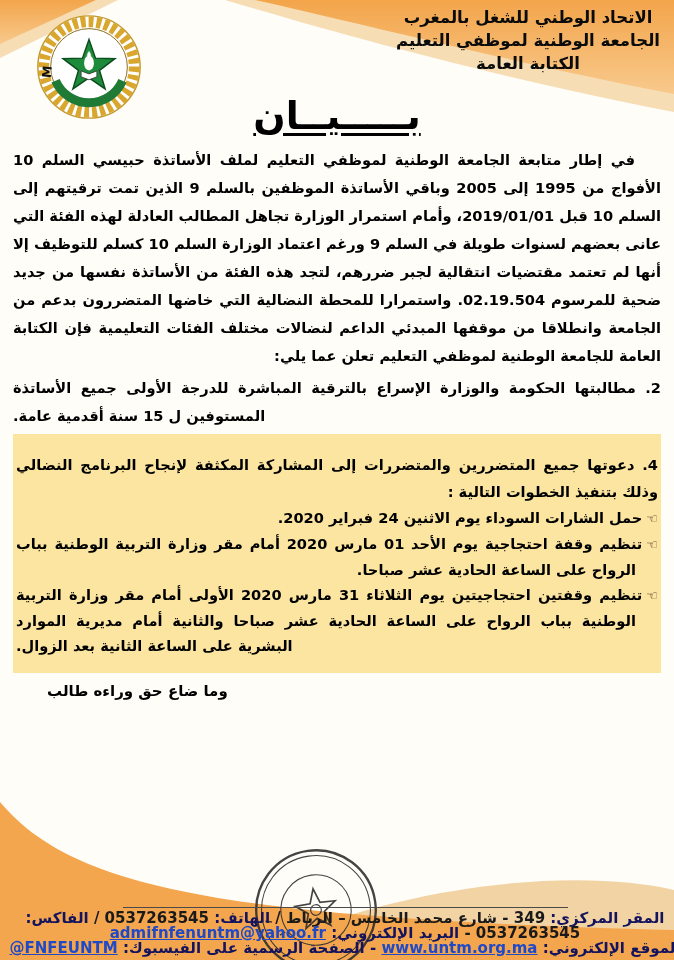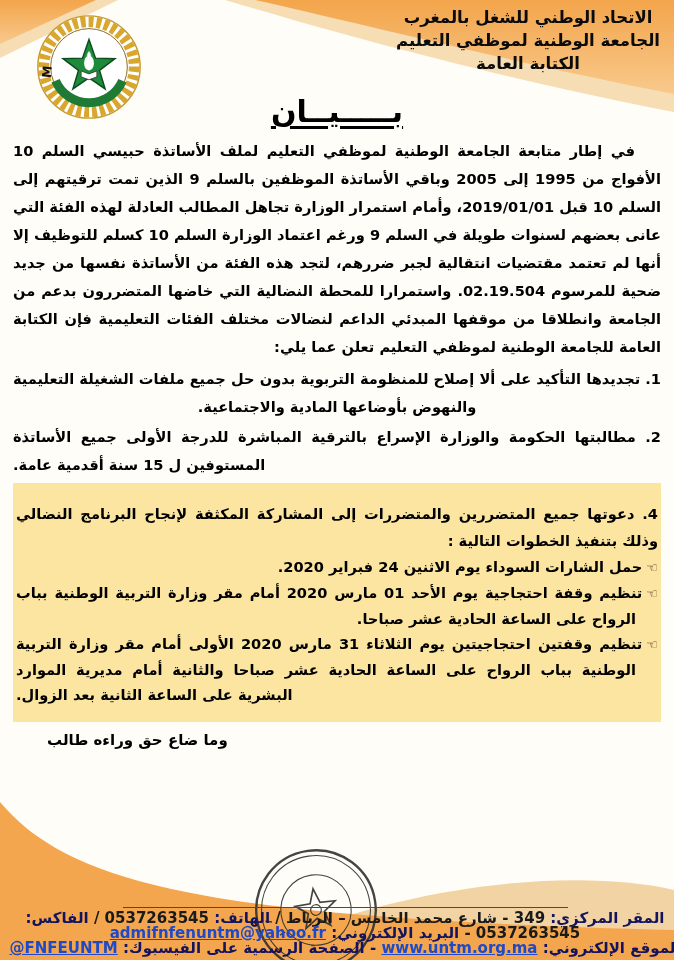--- a/index.html
+++ b/index.html
@@ -10,21 +10,21 @@
   
   .bg-top, .bg-bottom { position:absolute; left:0; width:674px; pointer-events:none; }
   .bg-top { top:0; height:140px; }
   .bg-bottom { bottom:0; height:170px; }
 
   
   .header-row { position:relative; height:92px; z-index:2; }
   .logo-wrap { position:absolute; top:8px; right:auto; left:30px; width:118px; height:104px; }
   .org-block { position:absolute; top:6px; right:14px; text-align:center; font-weight:bold;
                font-size:16.5px; line-height:23px; color:#0b0b0b; }
-  .doc-title { position:relative; z-index:2; text-align:center; font-size:30px; font-weight:bold;
+  .doc-title { position:relative; z-index:2; text-align:center; font-size:38px; font-weight:bold;
                color:#000; margin-top:2px; }
   .doc-title span { text-decoration:underline; text-underline-offset:4px; }
 
   
   .banner { position:relative; z-index:2; margin:8px 8px 6px 8px; border:2px solid #e2973b; border-radius:16px;
             background:linear-gradient(180deg,#f3bd72 0%,#fbe9bc 30%,#fdf3d4 55%,#f8d896 100%);
             padding:8px 14px; text-align:center; font-weight:bold; font-size:16.5px; line-height:36px; color:#000; }
 
   
   .content { position:relative; z-index:2; padding:0 13px; color:#000; font-weight:bold;
@@ -104,21 +104,20 @@
 
   <div class="doc-title">
     <span>بـــــيــان</span>
   </div>
 
 
   <div class="content">
     <p class="intro">في إطار متابعة الجامعة الوطنية لموظفي التعليم لملف الأساتذة حبيسي السلم 10 الأفواج من 1995 إلى 2005 وباقي الأساتذة الموظفين بالسلم 9 الذين تمت ترقيتهم إلى السلم 10 قبل 2019/01/01، وأمام استمرار الوزارة تجاهل المطالب العادلة لهذه الفئة التي عانى بعضهم لسنوات طويلة في السلم 9 ورغم اعتماد الوزارة السلم 10 كسلم للتوظيف إلا أنها لم تعتمد مقتضيات انتقالية لجبر ضررهم، لتجد هذه الفئة من الأساتذة نفسها من جديد ضحية للمرسوم 02.19.504. واستمرارا للمحطة النضالية التي خاضها المتضررون بدعم من الجامعة وانطلاقا من موقفها المبدئي الداعم لنضالات مختلف الفئات التعليمية فإن الكتابة العامة للجامعة الوطنية لموظفي التعليم تعلن عما يلي:</p>
 
     <div class="items">
-      <p class="item last-center">1. تجديدها التأكيد على ألا إصلاح للمنظومة التربوية بدون حل جميع ملفات الشغيلة التعليمية والنهوض بأوضاعها المادية والاجتماعية.</p>
       <p class="item last-left">2. مطالبتها الحكومة والوزارة الإسراع بالترقية المباشرة للدرجة الأولى جميع الأساتذة المستوفين ل 15 سنة أقدمية عامة.</p>
     </div>
 
     <div class="highlight-block">
       <p class="item lead-step">4. دعوتها جميع المتضررين والمتضررات إلى المشاركة المكثفة لإنجاح البرنامج النضالي وذلك بتنفيذ الخطوات التالية :</p>
       <p class="step"><span class="hand">☜</span><span>حمل الشارات السوداء يوم الاثنين 24 فبراير 2020.</span></p>
       <p class="step"><span class="hand">☜</span><span>تنظيم وقفة احتجاجية يوم الأحد 01 مارس 2020 أمام مقر وزارة التربية الوطنية بباب الرواح على الساعة الحادية عشر صباحا.</span></p>
       <p class="step last-left"><span class="hand">☜</span><span>تنظيم وقفتين احتجاجيتين يوم الثلاثاء 31 مارس 2020 الأولى أمام مقر وزارة التربية الوطنية بباب الرواح على الساعة الحادية عشر صباحا والثانية أمام مديرية الموارد البشرية على الساعة الثانية بعد الزوال.</span></p>
     </div>
 

